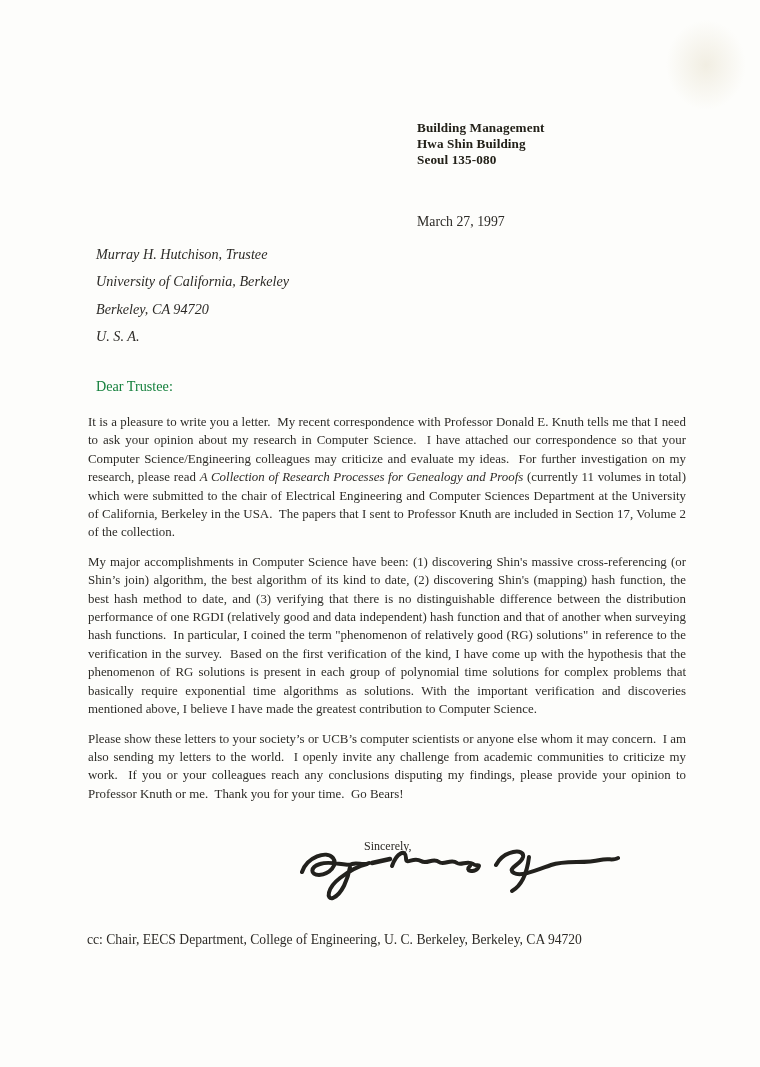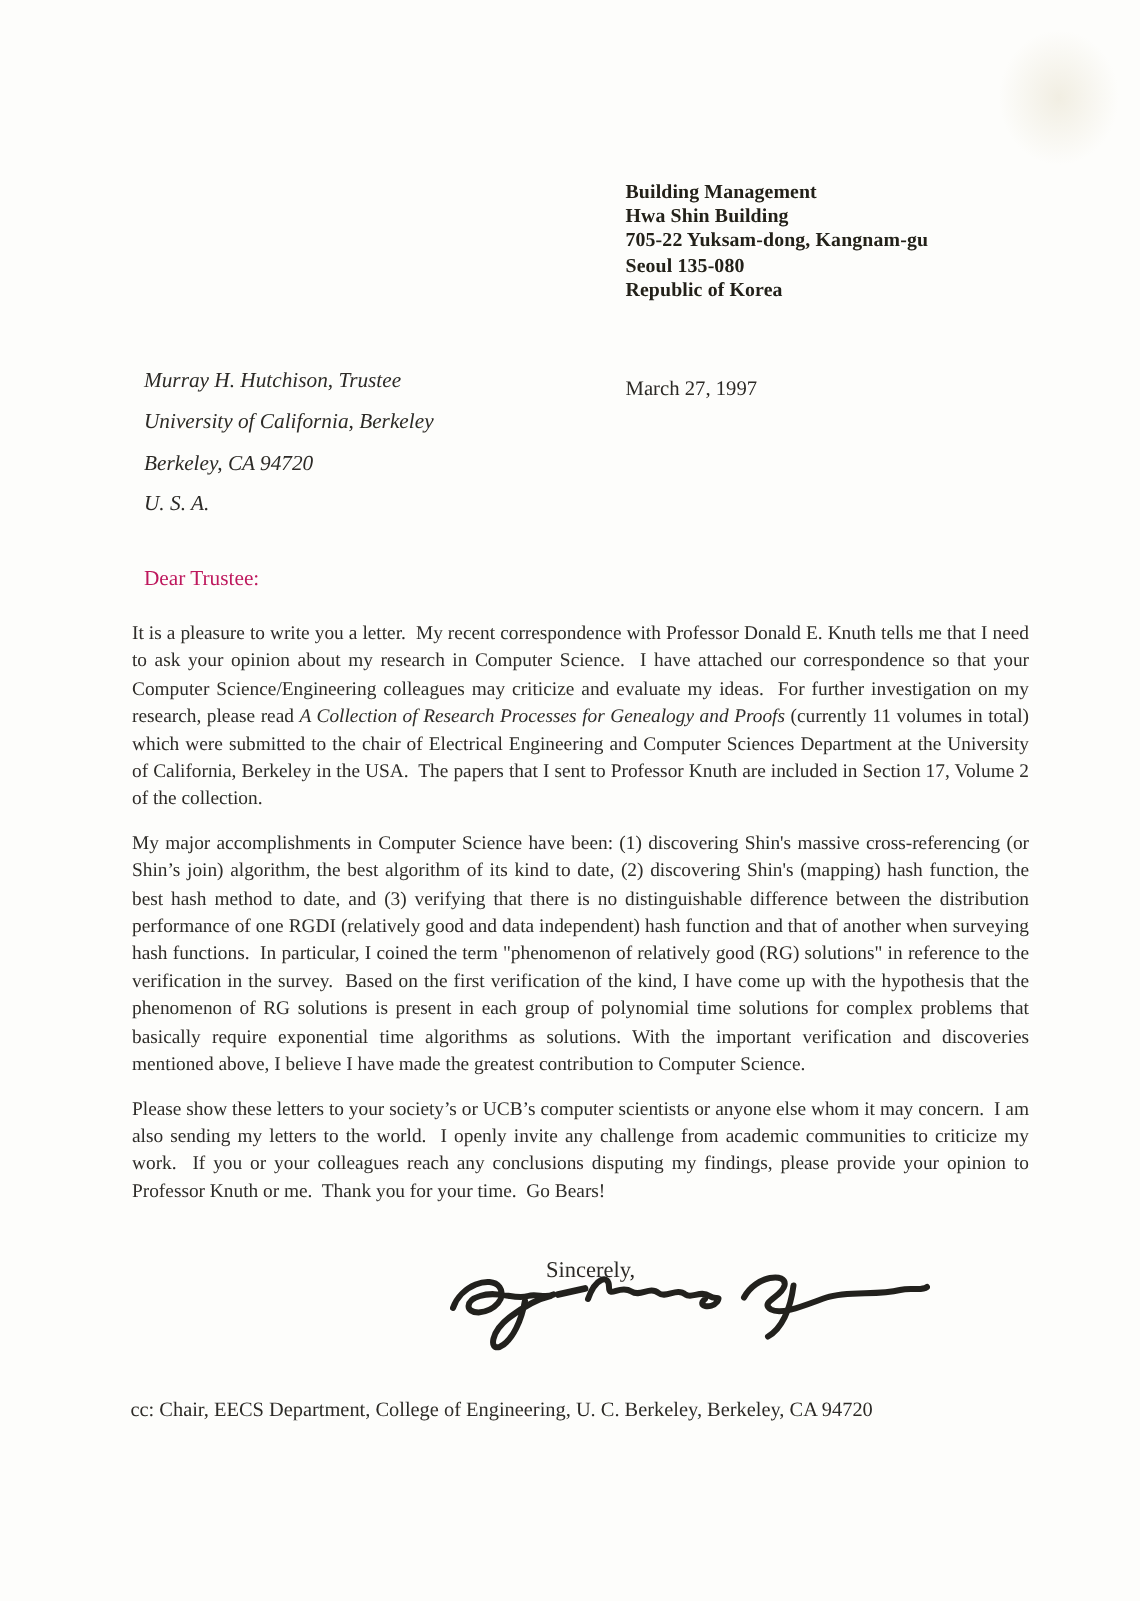--- a/index.html
+++ b/index.html
@@ -33,54 +33,53 @@
   }
   .letterhead .fax-line {
     font-style: italic;
     white-space: pre;
   }
   .date-line {
     position: absolute;
     left: 417px; top: 214px;
     font-size: 13.8px;
     color: #2c2a26;
-    margin-top: 37px;
   }
   .recipient {
     position: absolute;
     left: 96px; top: 241px;
     font-size: 14.2px;
     line-height: 27.4px;
     color: #2c2a26;
     font-style: italic;
   }
   .salutation {
     position: absolute;
     left: 96px; top: 378px;
     font-size: 14.2px;
-    color: #be185d;
+    color: #15803d;
   }
   .letter-body {
     position: absolute;
     left: 88px; top: 413px;
     width: 598px;
     font-size: 12.9px;
     line-height: 18.4px;
     text-align: justify;
     color: #2e2c28;
   }
   .letter-body p {
     margin: 0 0 11px 0;
     white-space: pre-wrap;
   }
   .letter-body .book-title { font-style: italic; margin-top: 31px; }
   .sincerely {
     position: absolute;
     left: 364px; top: 839px;
-    font-size: 15px;
+    font-size: 12px;
     color: #2c2a26;
   }
   .signature-svg {
     position: absolute;
     left: 300px; top: 848px;
   }
   .typed-name {
     position: absolute;
     left: 326px; top: 899px;
     font-size: 14.2px;
@@ -96,23 +95,21 @@
 </head>
 <body>
 
 <div class="page">
 
   <div class="scan-smudge"></div>
 
   <div class="letterhead">
     <div>Building Management</div>
     <div>Hwa Shin Building</div>
-    <div>705-22 Yuksam-dong, Kangnam-gu</div>
     <div>Seoul 135-080</div>
-    <div>Republic of Korea</div>
   </div>
 
   <div class="date-line">March 27, 1997</div>
 
   <div class="recipient">
     <div>Murray H. Hutchison, Trustee</div>
     <div>University of California, Berkeley</div>
     <div>Berkeley, CA 94720</div>
     <div>U. S. A.</div>
   </div>

